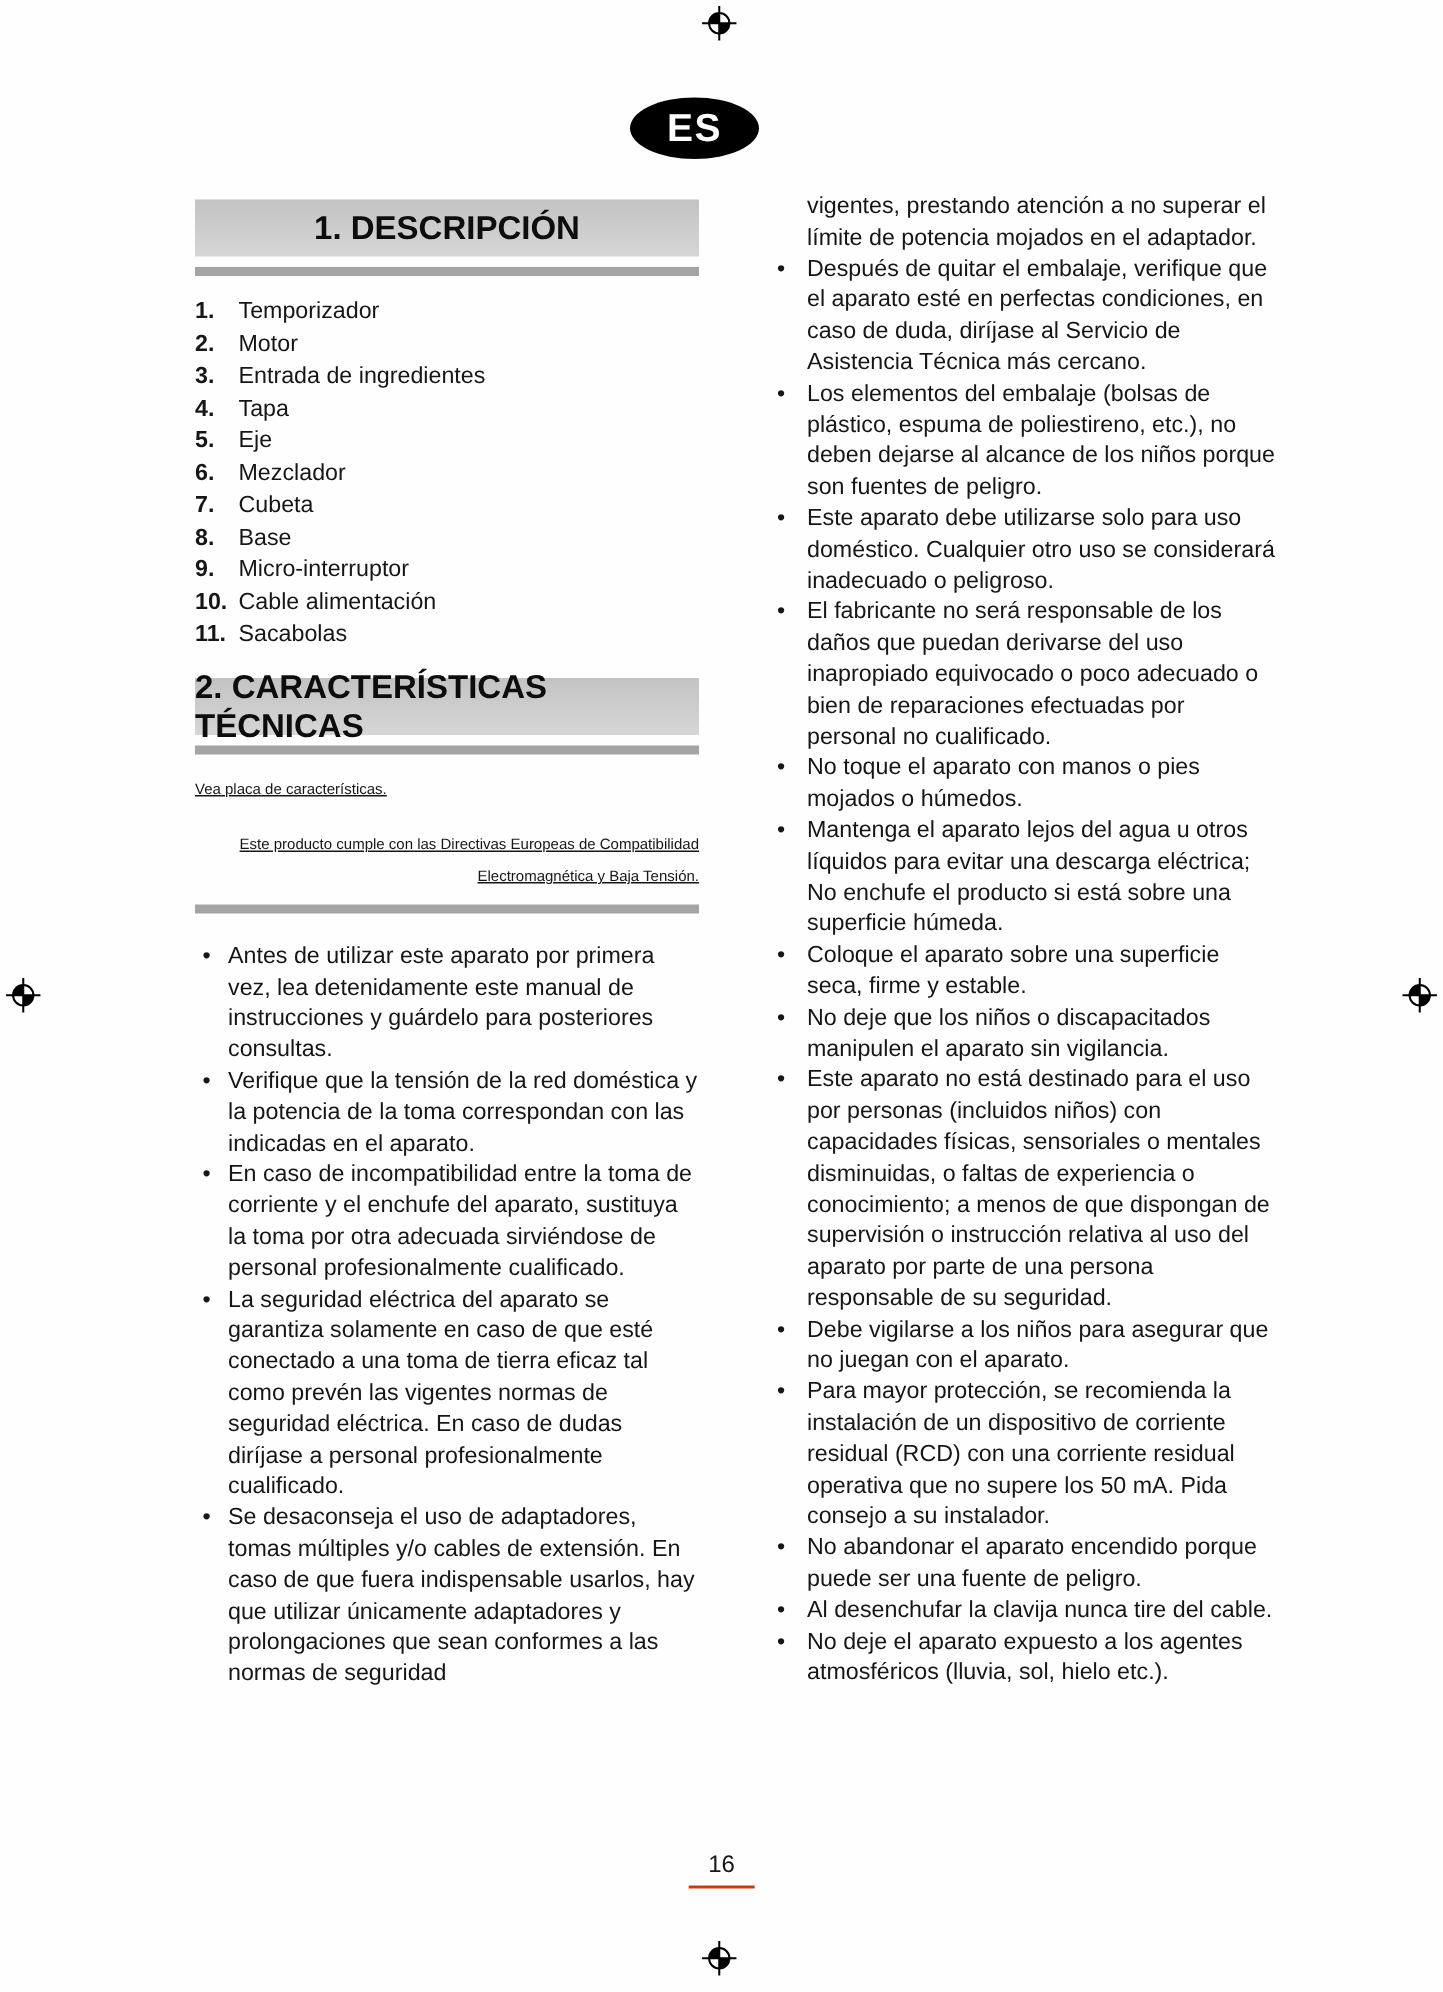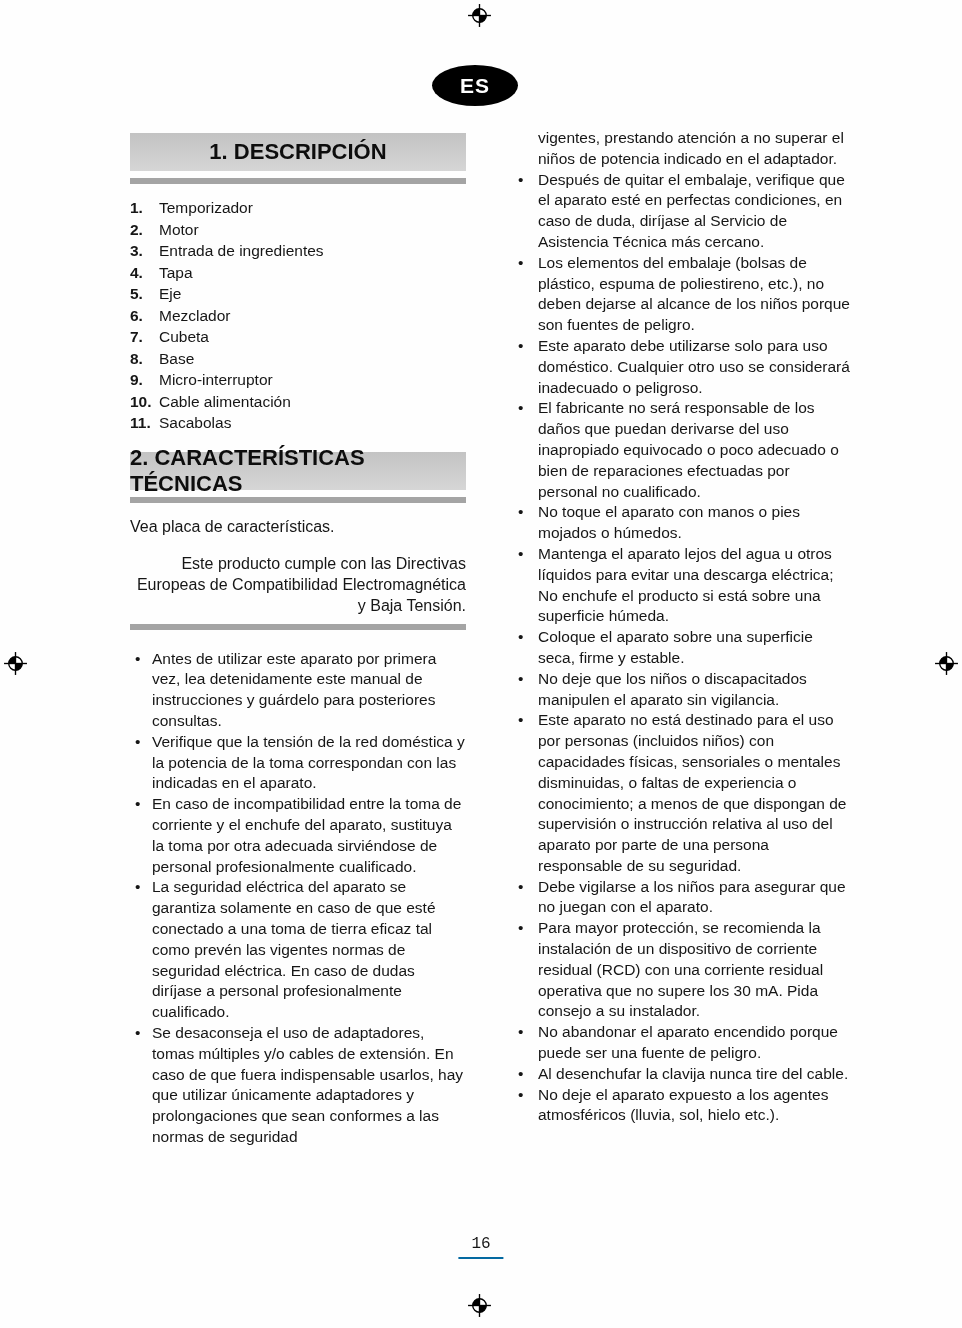--- a/index.html
+++ b/index.html
@@ -8,52 +8,52 @@
     position:relative; width:962px; height:1328px; margin:0 auto;
     background:#fefefe; overflow:hidden;
     font-family:"Liberation Sans", sans-serif; color:#161616;
   }
   .regmark { position:absolute; width:25px; height:25px; }
   .regmark.top    { left:467px; top:3px; }
   .regmark.bottom { left:467px; top:1293px; }
   .regmark.left   { left:3px;   top:651px; }
   .regmark.right  { left:934px; top:651px; }
   .lang-badge {
-    position:absolute; left:432px; top:65px; width:86px; height:41px;
+    position:absolute; left:420px; top:65px; width:86px; height:41px;
     background:#000; border-radius:50%;
     display:flex; align-items:center; justify-content:center;
-    color:#fff; font-weight:bold; font-size:21px; letter-spacing:1px;
+    color:#fff; font-weight:bold; font-size:26px; letter-spacing:1px;
   }
   .col { position:absolute; }
   .col-left  { left:130px; top:133px; width:336px; }
   .col-right { left:510px; top:128px; width:341px; }
   .sec-bar {
     height:38px; background:linear-gradient(180deg,#c3c3c3,#d6d6d6);
     display:flex; align-items:center; justify-content:center;
     font-weight:bold; font-size:22px; color:#0d0d0d;
   }
   .sec-bar.b2 { margin-top:18px; }
   .sec-bar.b3 { margin-top:14px; }
   .sec-rule { height:6px; background:#a4a4a4; margin-top:7px; }
   .num-list { list-style:none; margin-top:13px; font-size:15.5px; line-height:21.5px; }
   .num-item { display:flex; }
   .num-item .num { flex:0 0 29px; font-weight:bold; }
-  .para { font-size:16px; line-height:20.8px; }
+  .para { font-size:10px; line-height:20.8px;text-decoration:underline; }
   .para.vea { margin-top:14px; }
   .para.directivas { margin-top:17px;text-align:right; }
   .bullets { list-style:none; font-size:15.5px; line-height:20.8px; }
   .bullets-left  { margin-top:19px; padding-left:5px; }
   .bullets-right { padding-left:8px; }
   .bullet-item { display:flex; }
   .bullets-left  .dot { flex:0 0 17px; }
   .bullets-right .dot { flex:0 0 20px; }
   .continuation { font-size:15.5px; line-height:20.8px; padding-left:28px; }
   .page-number {
     position:absolute; left:50%; top:1235px; transform:translateX(-50%);
-    font-size:16px; padding:0 13px 4px; border-bottom:2px solid #0369a1;font-family:Liberation Mono, monospace;
+    font-size:16px; padding:0 13px 4px; border-bottom:2px solid #c2410c;
   }
 </style>
 </head>
 <body>
 
 <div class="sheet">
 
   <svg class="regmark top" viewBox="-12 -12 24 24">
     <line x1="-11" y1="0" x2="11" y2="0" stroke="#000" stroke-width="1.3"></line>
     <line x1="0" y1="-11" x2="0" y2="11" stroke="#000" stroke-width="1.3"></line>
@@ -181,21 +181,21 @@
         </li>
 
         <li class="bullet-item">
           <span class="dot">•</span>
           <span class="btxt">Se desaconseja el uso de adaptadores, tomas múltiples y/o cables de extensión. En caso de que fuera indispensable usarlos, hay que utilizar únicamente adaptadores y prolongaciones que sean conformes a las normas de seguridad</span>
         </li>
       </ul>
   </div>
 
   <div class="col col-right">
-    <p class="continuation">vigentes, prestando atención a no superar el niños de potencia indicado en el adaptador.</p>
+    <p class="continuation">vigentes, prestando atención a no superar el límite de potencia mojados en el adaptador.</p>
     <ul class="bullets bullets-right">
 
         <li class="bullet-item">
           <span class="dot">•</span>
           <span class="btxt">Después de quitar el embalaje, verifique que el aparato esté en perfectas condiciones, en caso de duda, diríjase al Servicio de Asistencia Técnica más cercano.</span>
         </li>
 
         <li class="bullet-item">
           <span class="dot">•</span>
           <span class="btxt">Los elementos del embalaje (bolsas de plástico, espuma de poliestireno, etc.), no deben dejarse al alcance de los niños porque son fuentes de peligro.</span>
@@ -236,21 +236,21 @@
           <span class="btxt">Este aparato no está destinado para el uso por personas (incluidos niños) con capacidades físicas, sensoriales o mentales disminuidas, o faltas de experiencia o conocimiento; a menos de que dispongan de supervisión o instrucción relativa al uso del aparato por parte de una persona responsable de su seguridad.</span>
         </li>
 
         <li class="bullet-item">
           <span class="dot">•</span>
           <span class="btxt">Debe vigilarse a los niños para asegurar que no juegan con el aparato.</span>
         </li>
 
         <li class="bullet-item">
           <span class="dot">•</span>
-          <span class="btxt">Para mayor protección, se recomienda la instalación de un dispositivo de corriente residual (RCD) con una corriente residual operativa que no supere los 30 mA. Pida consejo a su instalador.</span>
+          <span class="btxt">Para mayor protección, se recomienda la instalación de un dispositivo de corriente residual (RCD) con una corriente residual operativa que no supere los 50 mA. Pida consejo a su instalador.</span>
         </li>
 
         <li class="bullet-item">
           <span class="dot">•</span>
           <span class="btxt">No abandonar el aparato encendido porque puede ser una fuente de peligro.</span>
         </li>
 
         <li class="bullet-item">
           <span class="dot">•</span>
           <span class="btxt">Al desenchufar la clavija nunca tire del cable.</span>

